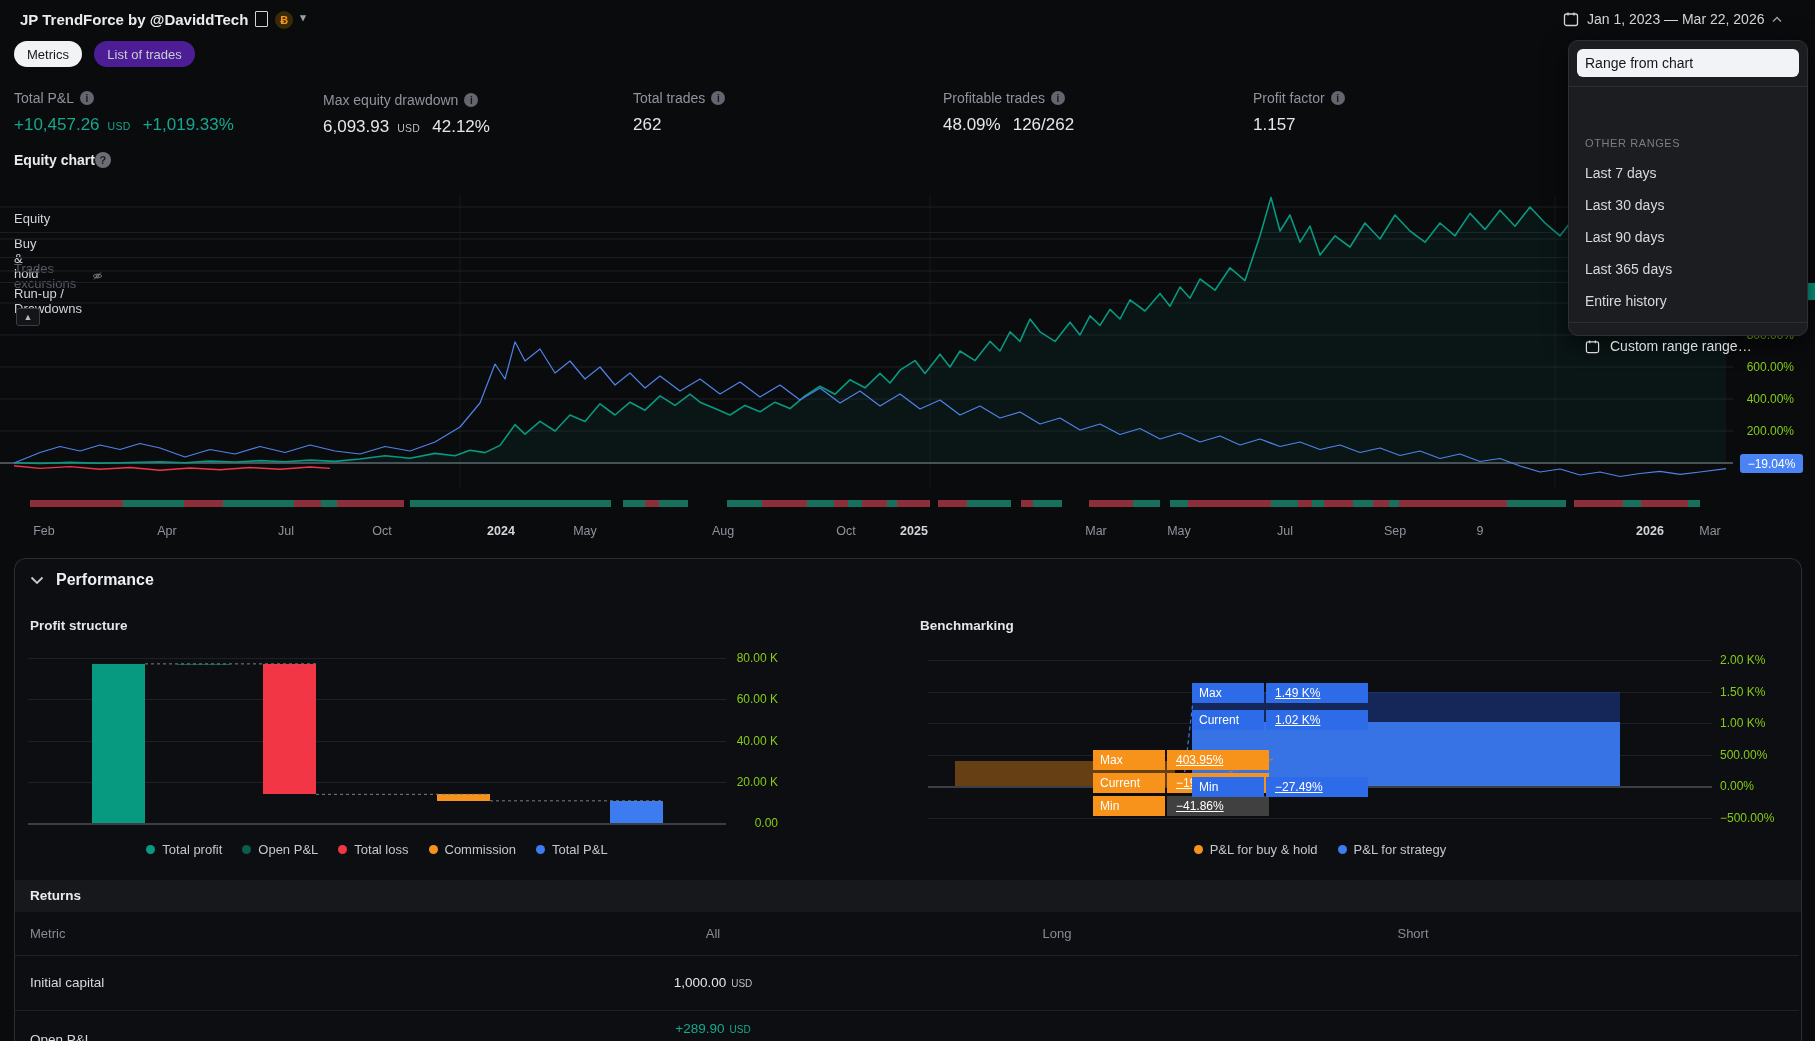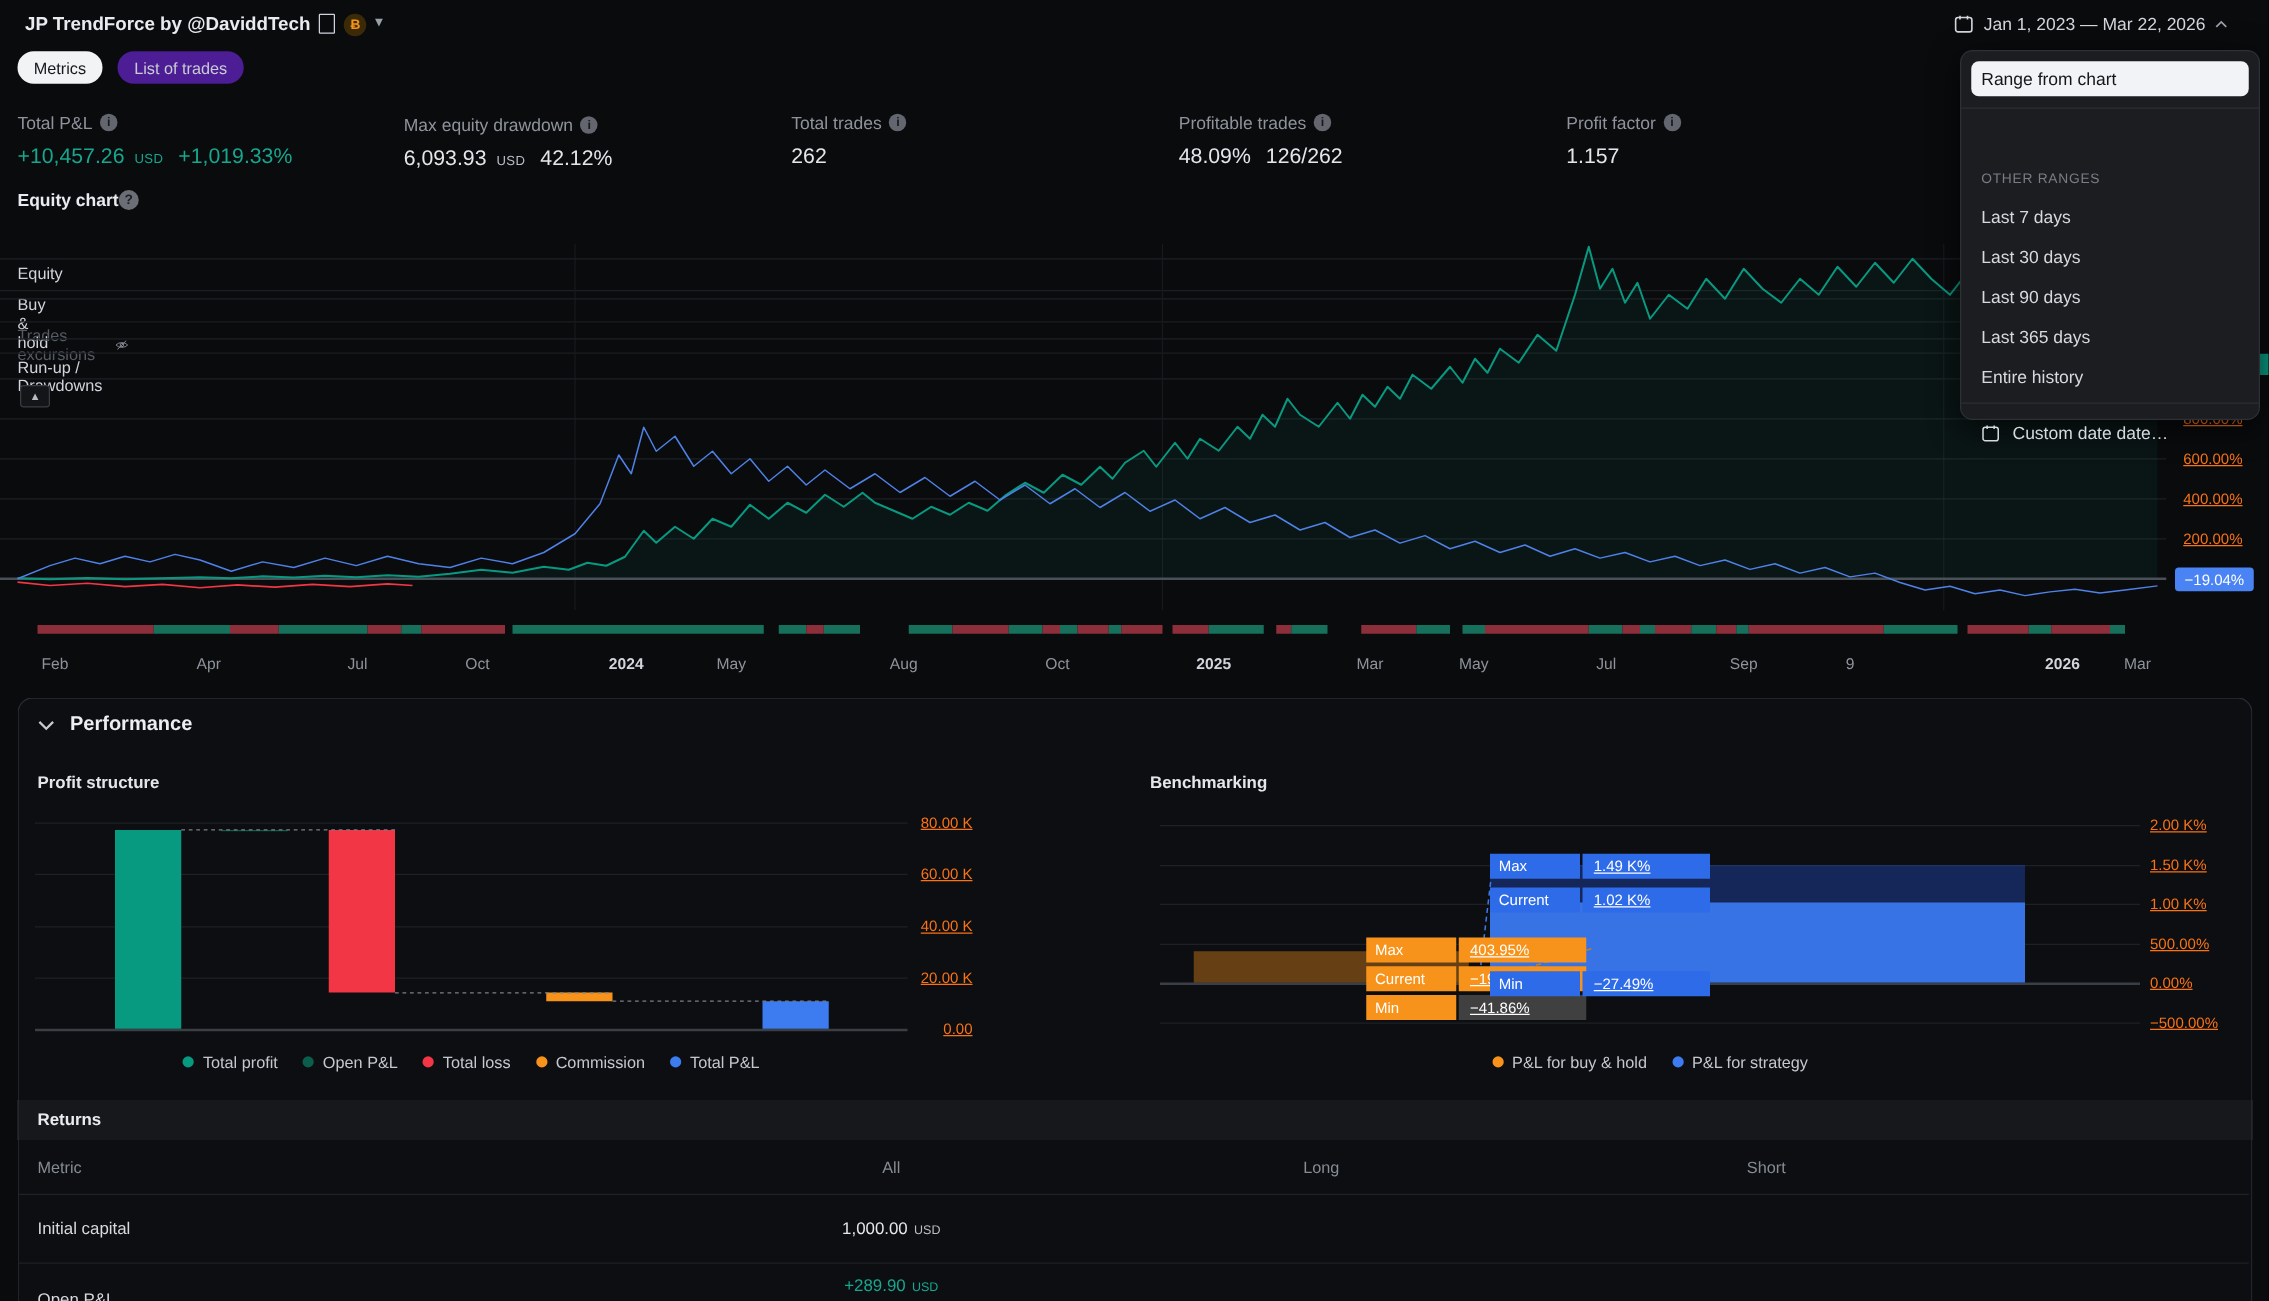--- a/index.html
+++ b/index.html
@@ -27,21 +27,21 @@
   .qcircle{display:inline-flex;width:16px;height:16px;border-radius:50%;background:#6b6e76;color:#1c1e22;
            font-size:11px;font-weight:700;align-items:center;justify-content:center;}
   .sec-h{font-size:14px;font-weight:700;color:#e9ebef;display:flex;align-items:center;gap:0;}
   
   .eq-row{font-size:13px;color:#d1d4dc;display:flex;align-items:center;gap:10px;cursor:pointer;}
   .eq-row.dim{color:#565a63;}
   .eq-div{height:1px;background:#1b1e22;}
   .panebtn{width:22px;height:16px;border:1px solid #3a3d44;border-radius:3px;background:#141519;
            color:#b7bbc2;font-size:9px;display:flex;align-items:center;justify-content:center;cursor:pointer;}
   
-  .ylab{position:absolute;font-size:12px;color:#f97316;transform:translateY(-50%);text-decoration:underline;}
+  .ylab{position:absolute;font-size:12px;color:#84cc16;transform:translateY(-50%);}
   .xlab{position:absolute;font-size:12.5px;color:#8e939b;transform:translateX(-50%);}
   .xlab.bold{font-weight:700;color:#d2d5db;}
   .badge{position:absolute;border-radius:3px;font-size:12px;display:flex;align-items:center;
          justify-content:center;color:#fff;}
   
   .menu{position:absolute;left:1568px;top:40px;width:238px;height:294px;background:#1c1d21;
         border:1px solid #2e3036;border-radius:10px;box-shadow:0 6px 24px rgba(0,0,0,.65);z-index:60;}
   .menu .sel{position:absolute;left:8px;top:8px;width:206px;padding:0 8px;height:28px;background:#f1f3f6;
         border-radius:6px;color:#14161a;font-size:14px;display:flex;align-items:center;cursor:pointer;}
   .menu .sep{position:absolute;left:0;width:238px;height:1px;background:#2c2e33;}
@@ -260,21 +260,21 @@
     </div>
   <div id="eq-xlabels" class="abs">
       <div class="xlab" style="left:44px;top:524px;">Feb</div>
       <div class="xlab" style="left:167px;top:524px;">Apr</div>
       <div class="xlab" style="left:286px;top:524px;">Jul</div>
       <div class="xlab" style="left:382px;top:524px;">Oct</div>
       <div class="xlab bold" style="left:501px;top:524px;">2024</div>
       <div class="xlab" style="left:585px;top:524px;">May</div>
       <div class="xlab" style="left:723px;top:524px;">Aug</div>
       <div class="xlab" style="left:846px;top:524px;">Oct</div>
-      <div class="xlab bold" style="left:971px;top:524px;">2025</div>
+      <div class="xlab bold" style="left:914px;top:524px;">2025</div>
       <div class="xlab" style="left:1096px;top:524px;">Mar</div>
       <div class="xlab" style="left:1179px;top:524px;">May</div>
       <div class="xlab" style="left:1285px;top:524px;">Jul</div>
       <div class="xlab" style="left:1395px;top:524px;">Sep</div>
       <div class="xlab" style="left:1480px;top:524px;">9</div>
       <div class="xlab bold" style="left:1650px;top:524px;">2026</div>
       <div class="xlab" style="left:1710px;top:524px;">Mar</div>
     </div>
 
   <div class="card"></div>
@@ -423,16 +423,16 @@
         <div class="mi" style="top:214px;">Last 365 days</div>
         <div class="mi" style="top:246px;">Entire history</div>
       </div>
     <div class="sep" style="top:281px;"></div>
     <div class="mi" style="top:291px;gap:10px;">
       <svg width="15" height="15" viewBox="0 0 16 16">
         <rect x="1.5" y="3" width="13" height="11.5" rx="2" fill="none" stroke="#d6d9de" stroke-width="1.3"></rect>
         <line x1="5" y1="1.5" x2="5" y2="4.5" stroke="#d6d9de" stroke-width="1.3"></line>
         <line x1="11" y1="1.5" x2="11" y2="4.5" stroke="#d6d9de" stroke-width="1.3"></line>
       </svg>
-      <span>Custom date date…</span>
+      <span>Custom range range…</span>
     </div>
   </div>
 </div>
 
 </body></html>

